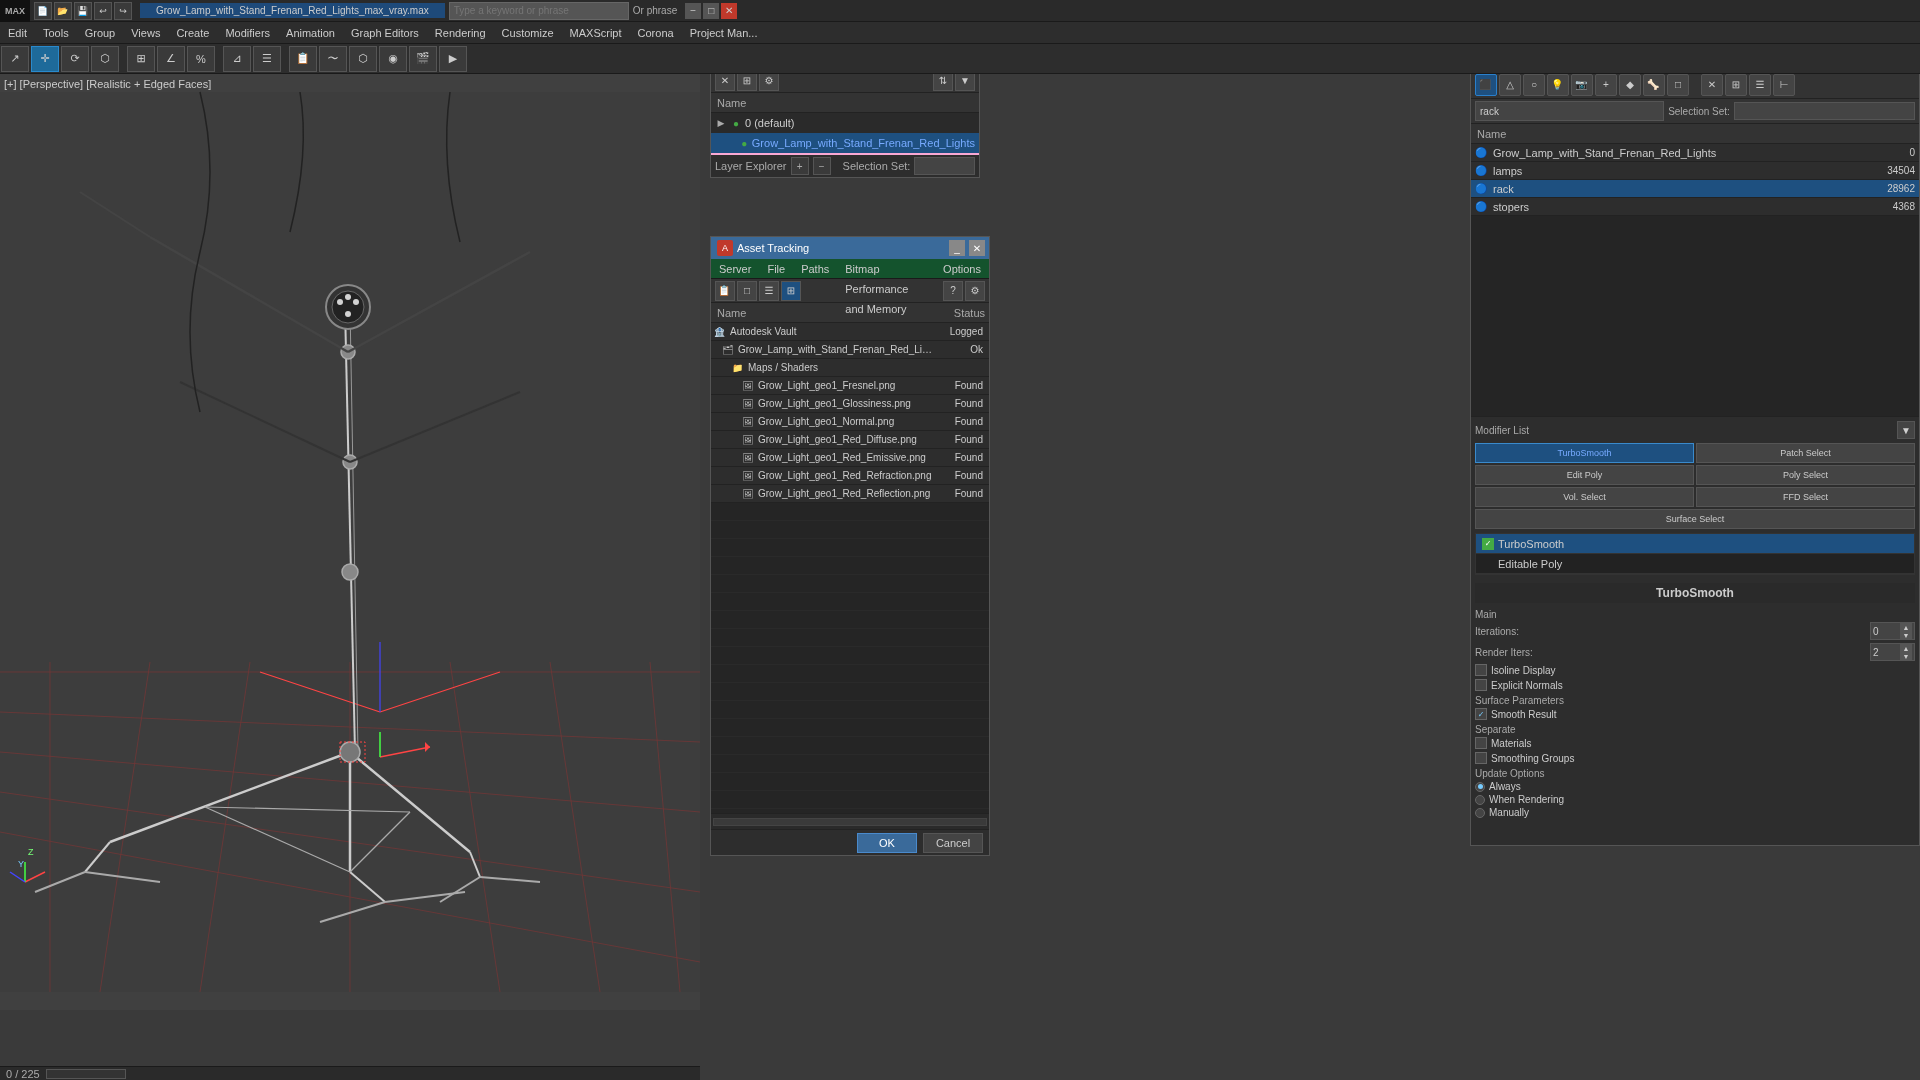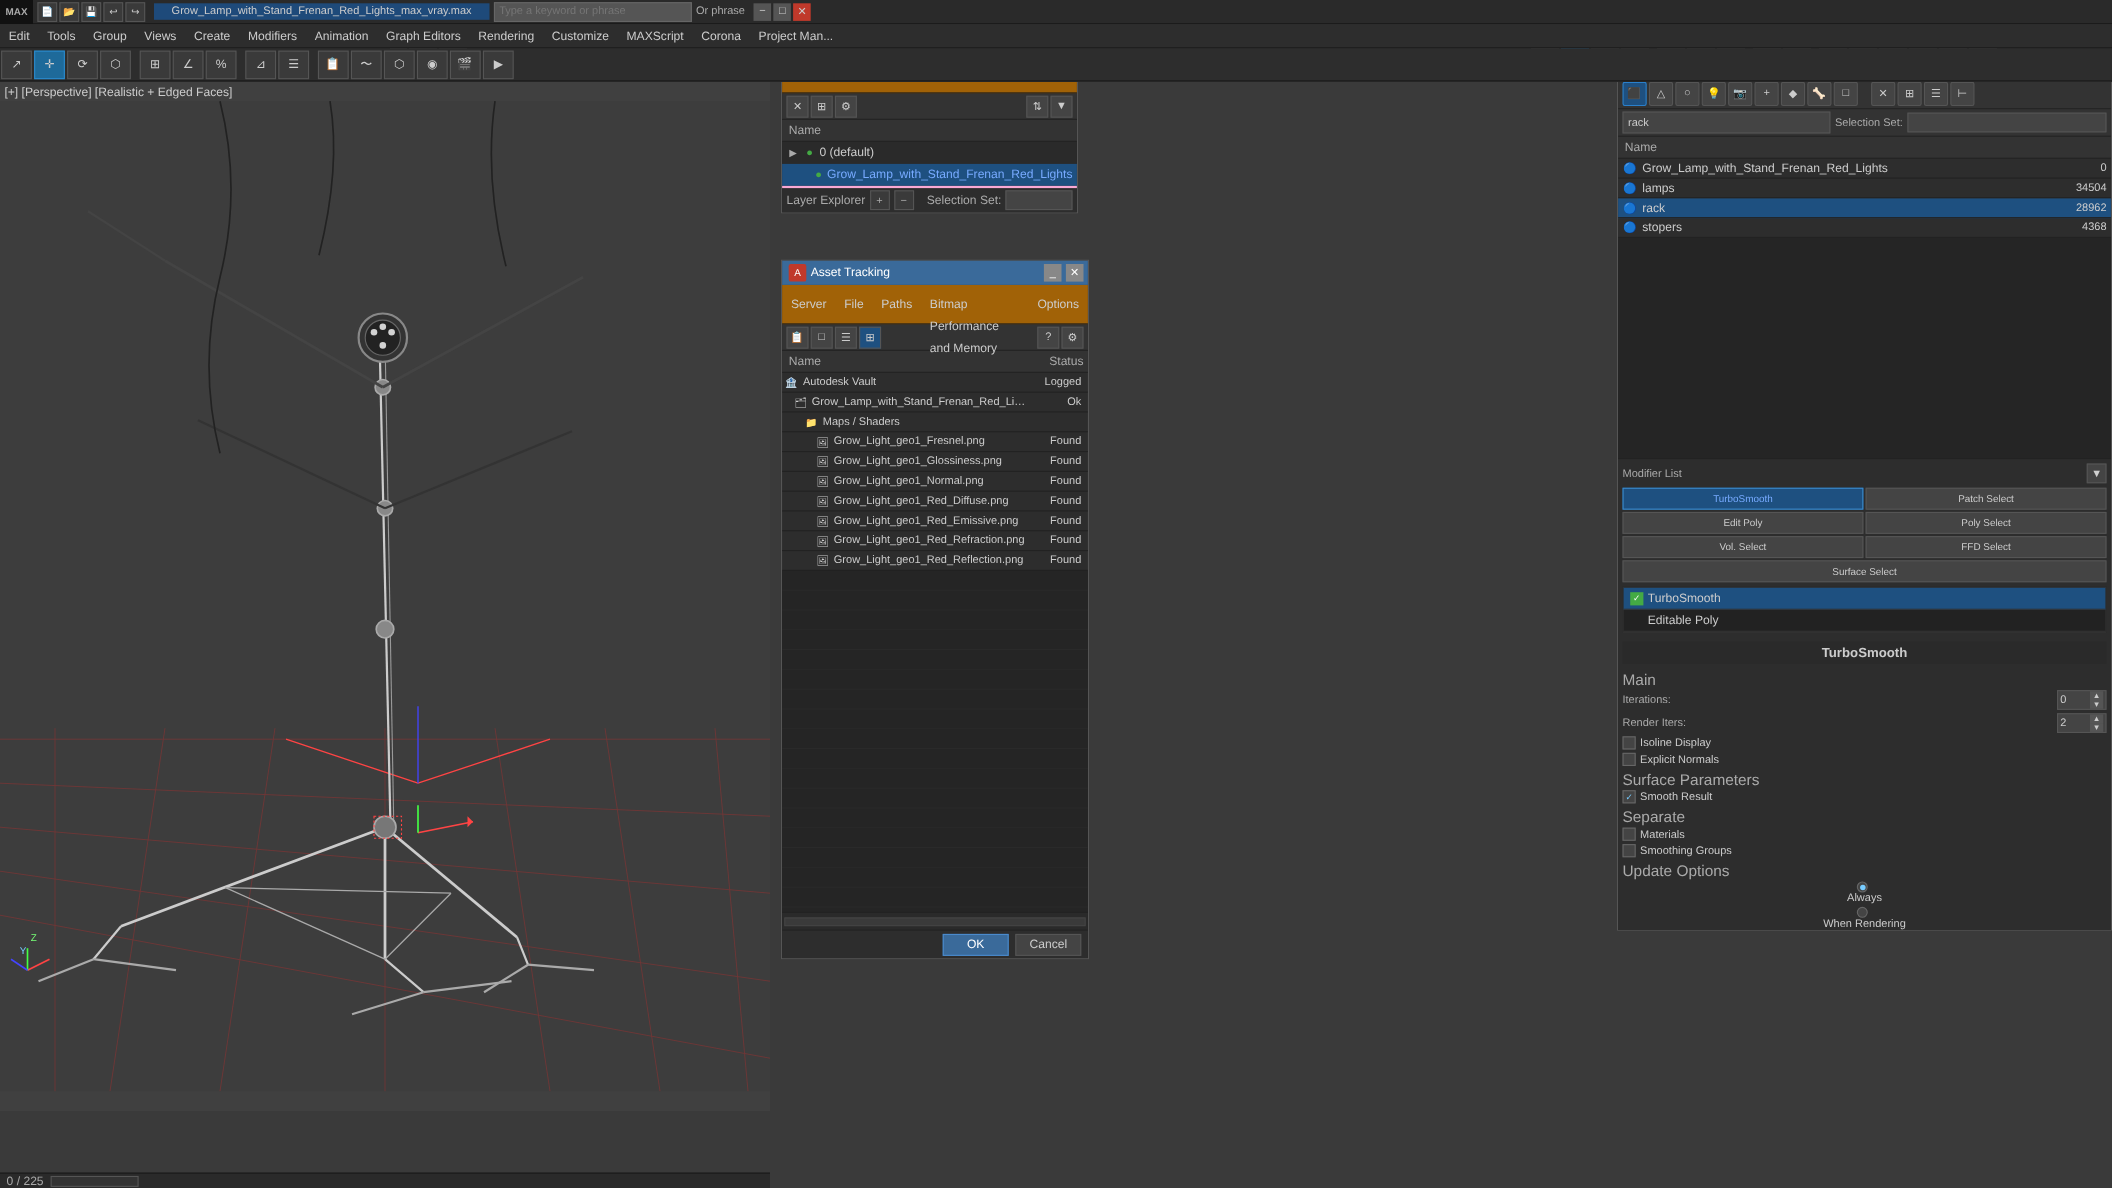--- a/index.html
+++ b/index.html
@@ -253,22 +253,22 @@
       height: 16px;
       background: #888;
       display: flex;
       align-items: center;
       justify-content: center;
       font-size: 10px;
       cursor: pointer;
       color: #fff;
     }
     .panel-menubar {
-      height: 36px;
-      background: #a16207;
+      height: 20px;
+      background: #14532d;
       display: flex;
       align-items: center;
       border-bottom: 1px solid #1a1a1a;
     }
     .panel-menu-item {
       padding: 0 8px;
       height: 20px;
       line-height: 20px;
       font-size: 11px;
       color: #ccc;
@@ -505,21 +505,21 @@
     .ts-title {
       font-size: 12px;
       color: #ccc;
       font-weight: bold;
       margin-bottom: 6px;
       text-align: center;
       background: #2a2a2a;
       padding: 3px;
     }
     .ts-subsection {
-      font-size: 14px;
+      font-size: 10px;
       color: #aaa;
       margin: 4px 0 2px;
     }
     .ts-field-row {
       display: flex;
       align-items: center;
       margin-bottom: 3px;
       font-size: 11px;
       color: #ccc;
     }
@@ -573,21 +573,20 @@
       justify-content: center;
       font-size: 8px;
       color: #7cf;
     }
     .ts-radio-row {
       display: flex;
       align-items: center;
       margin-bottom: 2px;
       font-size: 10px;
       color: #ccc;
-      flex-direction: column;
     }
     .ts-radio {
       width: 10px;
       height: 10px;
       border-radius: 50%;
       border: 1px solid #666;
       margin-right: 4px;
       background: #444;
       display: flex;
       align-items: center;

